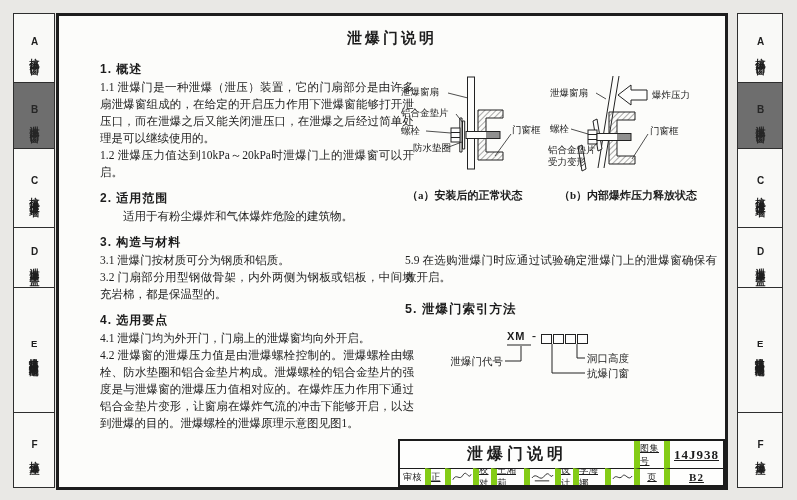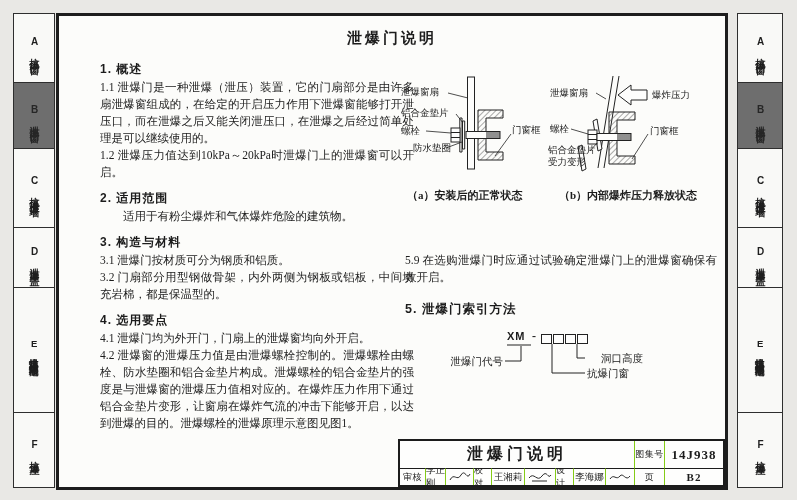--- a/index.html
+++ b/index.html
@@ -71,33 +71,33 @@
 
   
   .index-diagram{position:absolute;left:390px;top:312px;width:240px;height:64px;font-size:10.5px;}
   .index-diagram svg{position:absolute;left:0;top:0;}
   .idx-code{position:absolute;left:58px;top:2px;font-family:"Liberation Sans", sans-serif;font-weight:bold;font-size:11px;letter-spacing:1px;}
   .idx-dash{position:absolute;left:83px;top:1px;font-weight:bold;font-size:12px;}
   .idx-boxes{position:absolute;left:92px;top:6px;display:flex;gap:1px;}
   .idx-box{width:9px;height:8px;border:1.5px solid #222;background:#fdfdfc;}
   .idx-label{position:absolute;white-space:nowrap;font-size:10.5px;}
   .idx-label-code{left:0;top:27px;width:54px;text-align:right;}
-  .idx-label-h{left:152px;top:24px;text-align:center;}
+  .idx-label-h{left:138px;top:24px;text-align:center;}
   .idx-label-w{left:138px;top:39px;}
 
   
   .title-block{
     position:absolute;left:339px;top:423px;width:327px;height:48px;
     box-sizing:border-box;border:2px solid #1c1c1c;background:#fefefd;
     display:grid;
     grid-template-columns:25px 20px 28px 18px 33px 31px 18px 32px 29px 30px 1fr;
     grid-template-rows:1fr 17px;
   }
   .tb-cell{display:flex;align-items:center;justify-content:center;overflow:hidden;}
-  .bl{border-left:1px solid #84cc16;}
+  .bl{border-left:6px solid #84cc16;text-decoration:underline;}
   .bt{border-top:1px solid #1c1c1c;}
   .tb-title{
     grid-column:1/10;grid-row:1;
     font-family:"Liberation Sans", sans-serif;font-weight:bold;
     font-size:16px;letter-spacing:4px;
   }
   .tb-small{font-family:"Liberation Sans", sans-serif;font-size:9px;letter-spacing:0.5px;}
   .tb-name{font-size:9.5px;}
   .tb-atlas-no{font-weight:bold;font-size:13px;letter-spacing:1px;}
   .tb-page-no{font-weight:bold;font-size:11px;letter-spacing:1px;text-align:right;}

